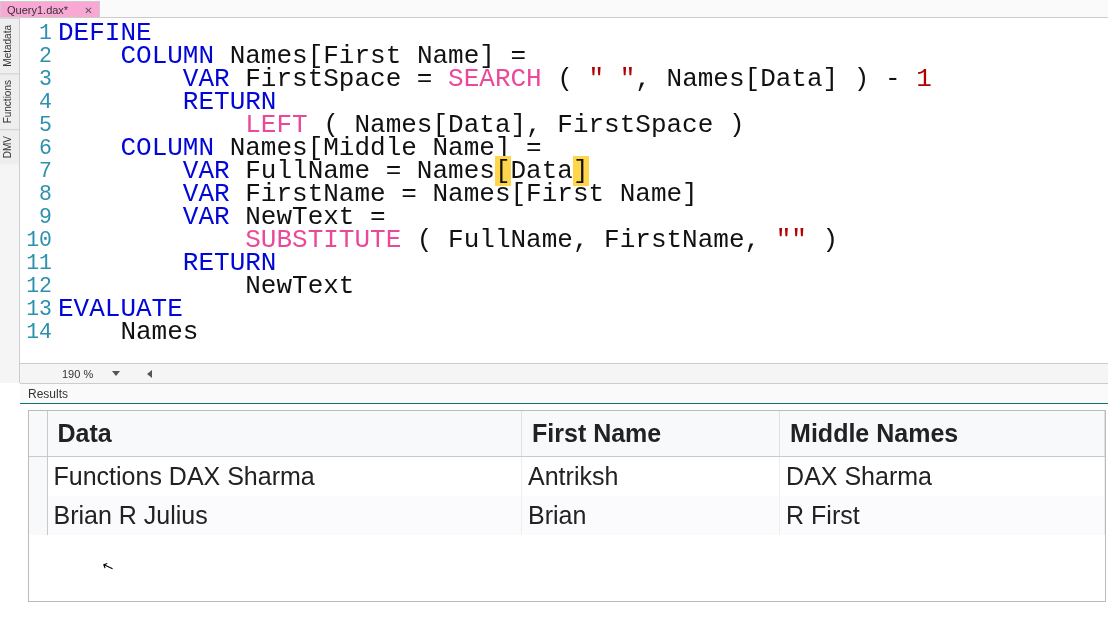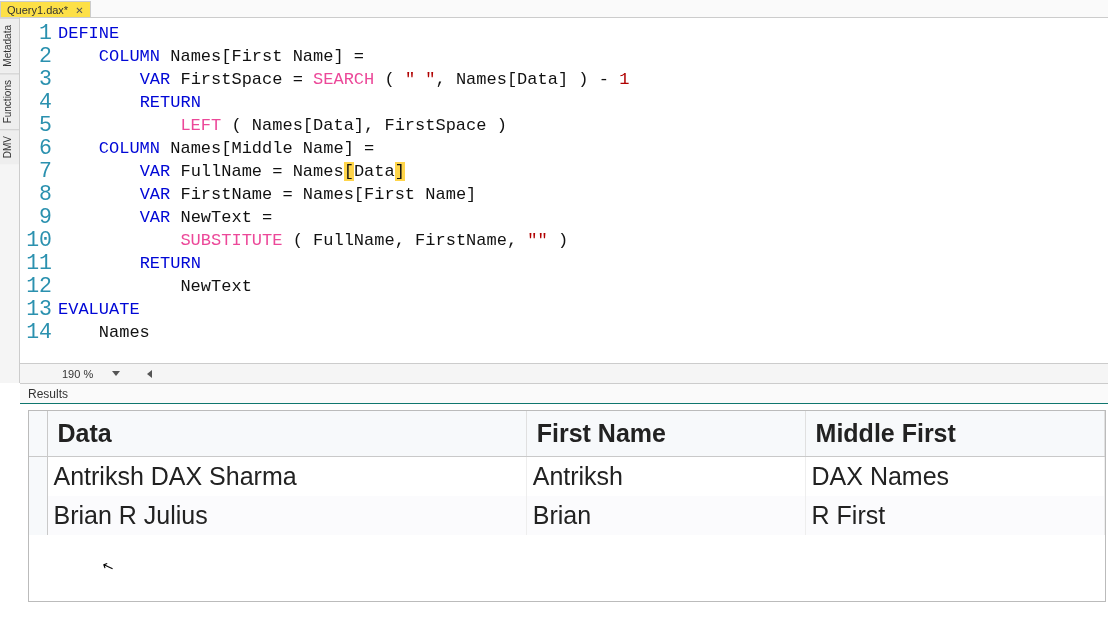--- a/index.html
+++ b/index.html
@@ -14,26 +14,26 @@
   .tab-row {
     height: 18px;
     background: #fafafa;
     border-bottom: 1px solid #ccc;
     display: flex;
     align-items: flex-end;
     font-size: 11px;
   }
   .tab {
     padding: 2px 6px 1px 6px;
-    background: #fde047;
+    background: #f9a8d4;
     border: 1px solid #ccc;
     border-bottom: none;
     display: flex;
     align-items: flex-end;
-    gap: 7px;
+    gap: 16px;
     color: #333;
   }
   .tab-close {
     font-size: 10px;
     color: #555;
     cursor: pointer;
   }
   
   .main {
     display: flex;
@@ -78,21 +78,21 @@
     font-size: 21.5px;
     color: #2b91af;
     user-select: none;
     line-height: 23px;
     padding-top: 4px;
   }
   .gutter div { height: 23px; }
   .code {
     flex: 1;
     font-family: Consolas, "Courier New", monospace;
-    font-size: 17px;
+    font-size: 26px;
     line-height: 23px;
     white-space: pre;
     padding-top: 4px;
     color: #111;
   }
   .code div { height: 23px; }
   .kw  { color: #0007d6; }     
   .fn  { color: #ec4899; }     
   .str { color: #b00000; }     
   .num { color: #b00000; }     
@@ -233,29 +233,29 @@
 </div>
 
 <div class="results-label">Results</div>
 <div class="results-wrap">
   <table class="results">
     <thead>
       <tr>
         <th></th>
         <th>Data</th>
         <th>First Name</th>
-        <th>Middle First</th>
+        <th>Middle Names</th>
       </tr>
     </thead>
     <tbody id="results-body">
         <tr>
           <td></td>
-          <td>Antriksh DAX Sharma</td>
+          <td>Functions DAX Sharma</td>
           <td>Antriksh</td>
-          <td>DAX Names</td>
+          <td>DAX Sharma</td>
         </tr>
         <tr>
           <td></td>
           <td>Brian R Julius</td>
           <td>Brian</td>
           <td>R First</td>
         </tr>
       </tbody>
   </table>
 </div>

